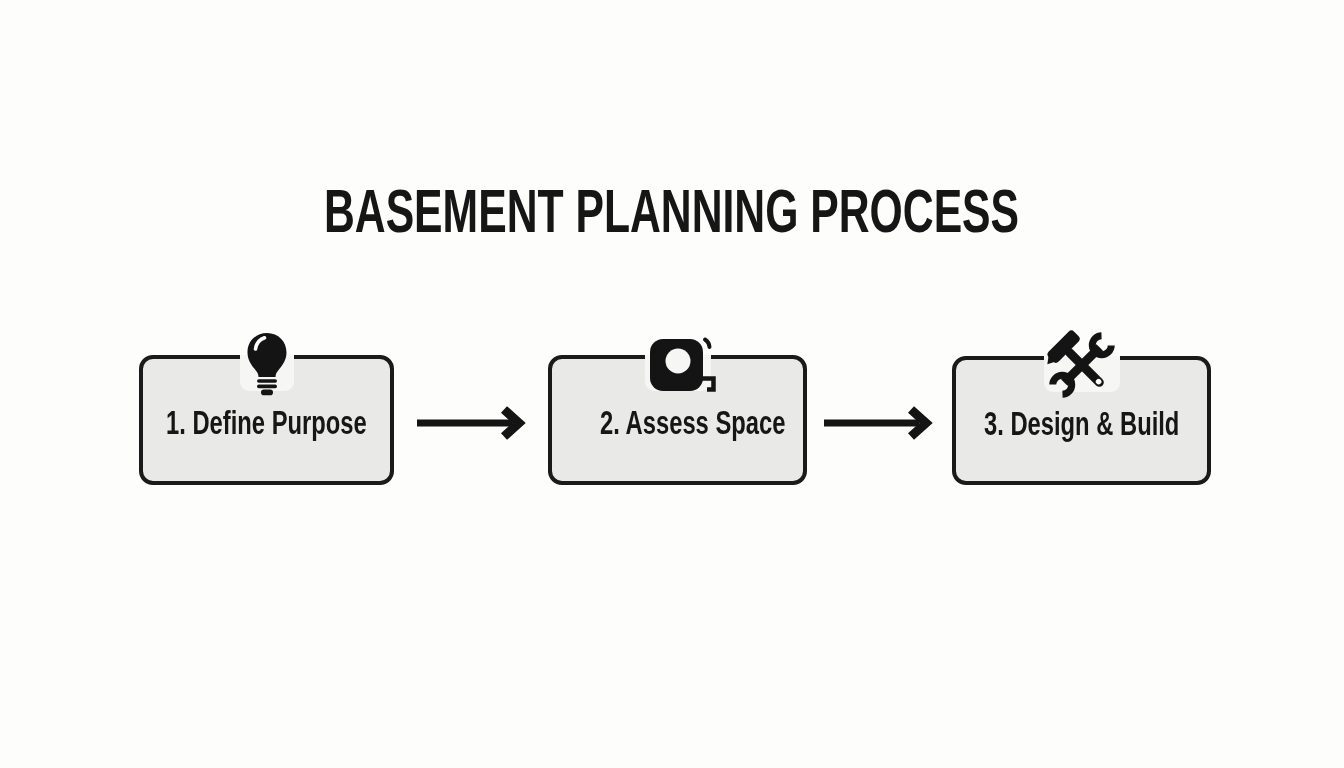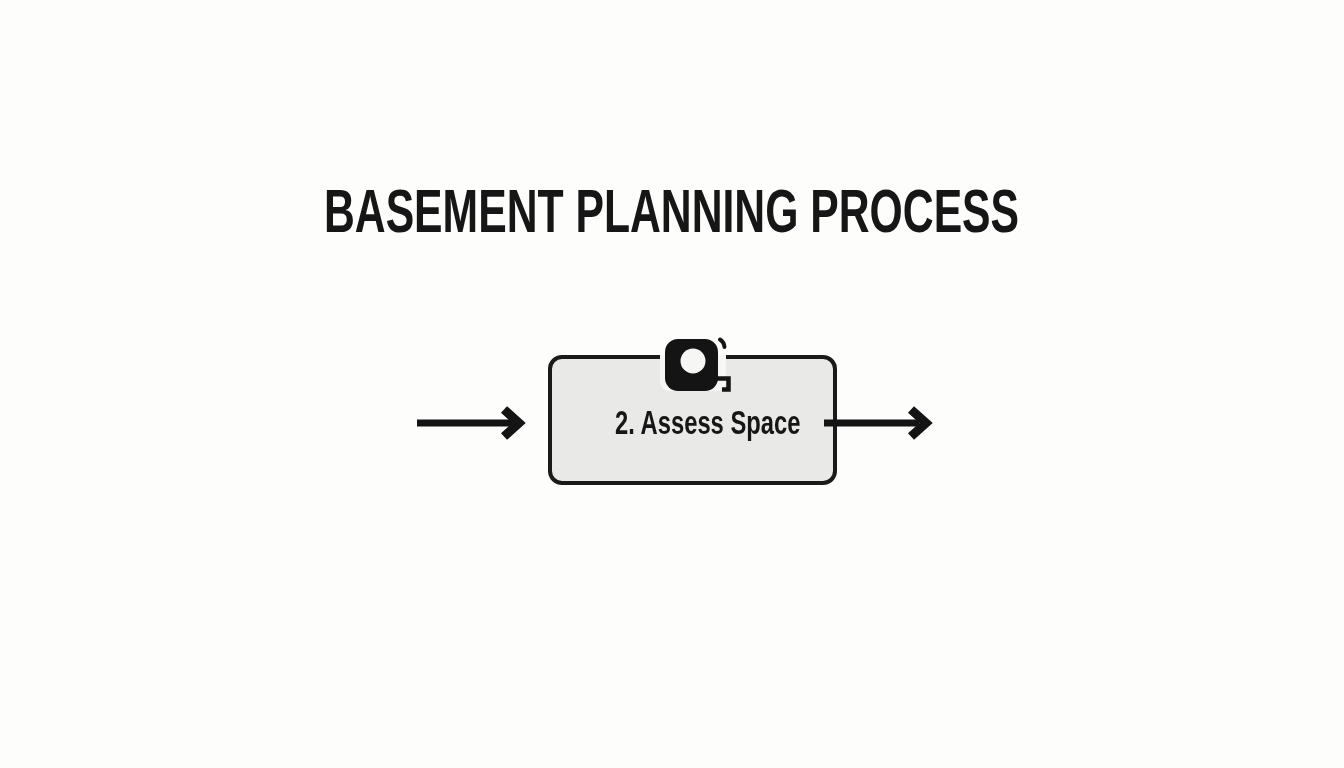--- a/index.html
+++ b/index.html
@@ -40,21 +40,21 @@
     position: absolute;
     background: #e9e9e7;
     border: 4px solid #1a1a1a;
     border-radius: 14px;
     display: flex;
     align-items: center;
     justify-content: center;
     box-sizing: border-box;
   }
   .step-box.b1 { left: 139px; top: 355px; width: 255px; height: 130px; }
-  .step-box.b2 { left: 548px; top: 355px; width: 289px; height: 130px; padding-left: 30px; }
+  .step-box.b2 { left: 548px; top: 355px; width: 259px; height: 130px; padding-left: 30px; }
   .step-box.b3 { left: 952px; top: 356px; width: 259px; height: 129px; }
   .step-label {
     font-size: 33px;
     font-weight: 700;
     white-space: nowrap;
     transform: scaleX(0.72);
     transform-origin: center;
     padding-top: 6px;
   }
   .notch {
@@ -89,20 +89,31 @@
 </style>
 </head>
 <body>
 
 <div class="stage">
 
   <div class="diagram-title">
     <span class="squeeze">BASEMENT PLANNING PROCESS</span>
   </div>
 
+  <div class="step-box b1">
+    <div class="notch"></div>
+    <svg class="step-icon icon-bulb" width="46" height="64" viewBox="0 0 46 64">
+      <path fill="#141414" d="M23 1 C34.5 1 42.5 9.5 42.5 20.5 C42.5 27.5 39 32.5 35.5 36.8 C33 39.8 31.5 42 31.5 45 L14.5 45 C14.5 42 13 39.8 10.5 36.8 C7 32.5 3.5 27.5 3.5 20.5 C3.5 9.5 11.5 1 23 1 Z"></path>
+      <path fill="none" stroke="#ffffff" stroke-width="3.6" stroke-linecap="round" d="M11.5 17 C12.2 11.5 15.8 7.5 20.5 5.8"></path>
+      <rect fill="#141414" x="13" y="47.2" width="20" height="3.6" rx="1.8"></rect>
+      <rect fill="#141414" x="13" y="52.6" width="20" height="3.6" rx="1.8"></rect>
+      <rect fill="#141414" x="17" y="57.6" width="12" height="5.6" rx="2.8"></rect>
+    </svg>
+    <div class="step-label">1. Define Purpose</div>
+  </div>
 
   <svg class="arrow a1" viewBox="0 0 120 38">
     <line x1="4" y1="19" x2="99" y2="19" stroke="#141414" stroke-width="7"></line>
     <path d="M91 5.5 L106 19 L91 32.5" fill="none" stroke="#141414" stroke-width="9" stroke-linejoin="miter"></path>
   </svg>
 
   <div class="step-box b2">
     <div class="notch"></div>
     <svg class="step-icon icon-tape" width="80" height="60" viewBox="0 0 80 60">
       <rect fill="#141414" x="12" y="3" width="53" height="52" rx="13"></rect>
@@ -111,14 +122,33 @@
       <path fill="none" stroke="#141414" stroke-width="4.5" d="M64 42.5 H75.5 V53.5 H69"></path>
     </svg>
     <div class="step-label">2. Assess Space</div>
   </div>
 
   <svg class="arrow a2" viewBox="0 0 120 38">
     <line x1="4" y1="19" x2="99" y2="19" stroke="#141414" stroke-width="7"></line>
     <path d="M91 5.5 L106 19 L91 32.5" fill="none" stroke="#141414" stroke-width="9" stroke-linejoin="miter"></path>
   </svg>
 
+  <div class="step-box b3">
+    <div class="notch"></div>
+    <svg class="step-icon icon-tools" width="76" height="76" viewBox="0 0 76 76">
+
+      <g transform="rotate(45 38 38)">
+        <path fill="none" stroke="#141414" stroke-width="7" d="M31.1 3.5 A9.5 9.5 0 1 0 44.9 3.5"></path>
+        <line x1="38" y1="13" x2="38" y2="63" stroke="#141414" stroke-width="9"></line>
+        <path fill="none" stroke="#141414" stroke-width="7" d="M44.9 72.5 A9.5 9.5 0 1 0 31.1 72.5"></path>
+      </g>
+
+      <g transform="rotate(-45 38 38)">
+        <rect fill="#141414" x="20" y="5" width="36" height="14" rx="4"></rect>
+        <path fill="#141414" d="M22 7 L14 13 L22 17 Z"></path>
+        <rect fill="#141414" x="33.5" y="16" width="9" height="51" rx="4.5"></rect>
+        <circle fill="#ffffff" cx="38" cy="61.5" r="2.8"></circle>
+      </g>
+    </svg>
+    <div class="step-label">3. Design &amp; Build</div>
+  </div>
 
 </div>
 
 </body></html>

